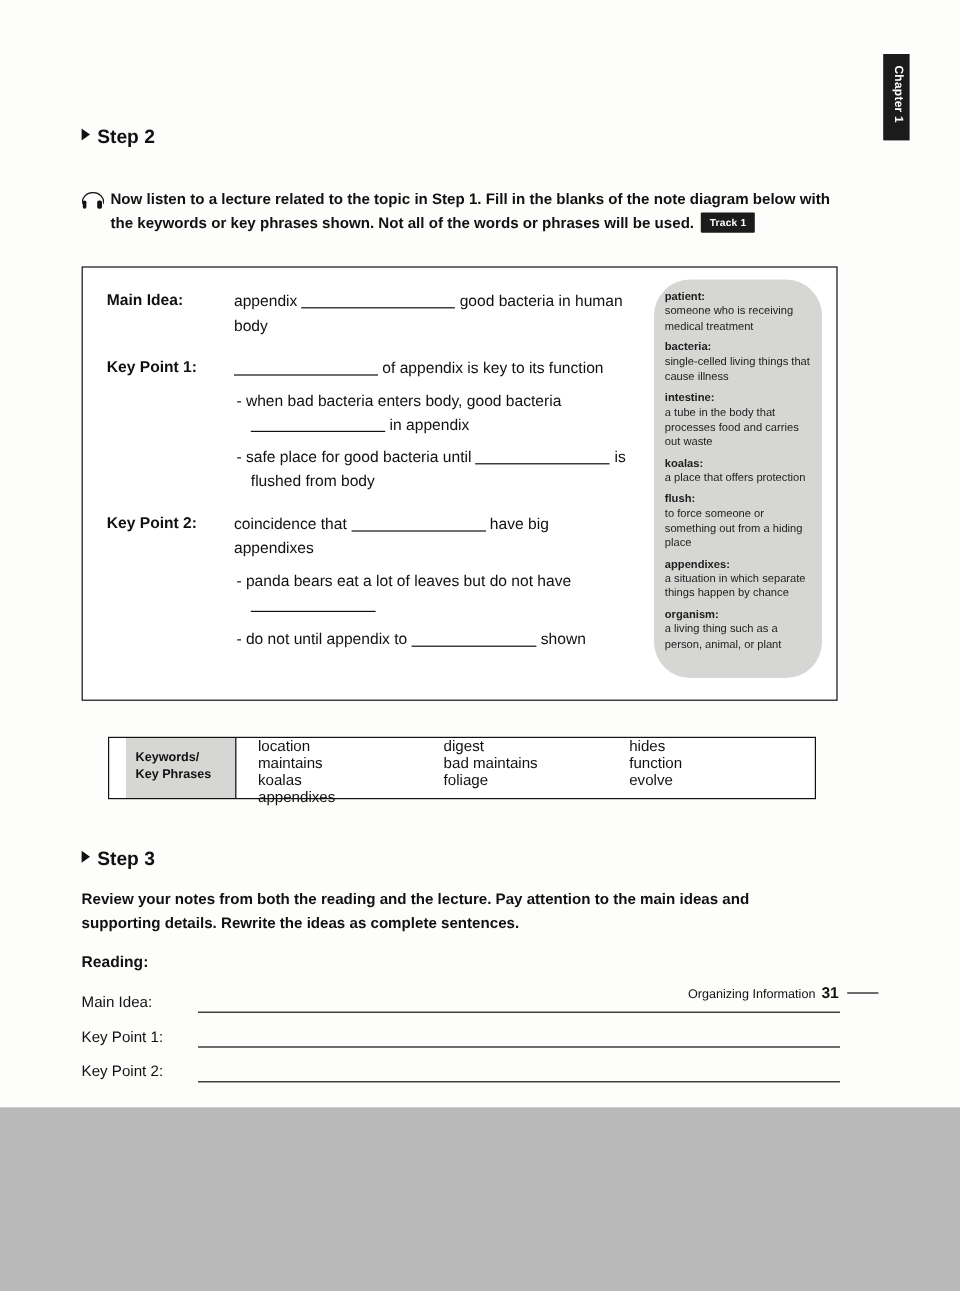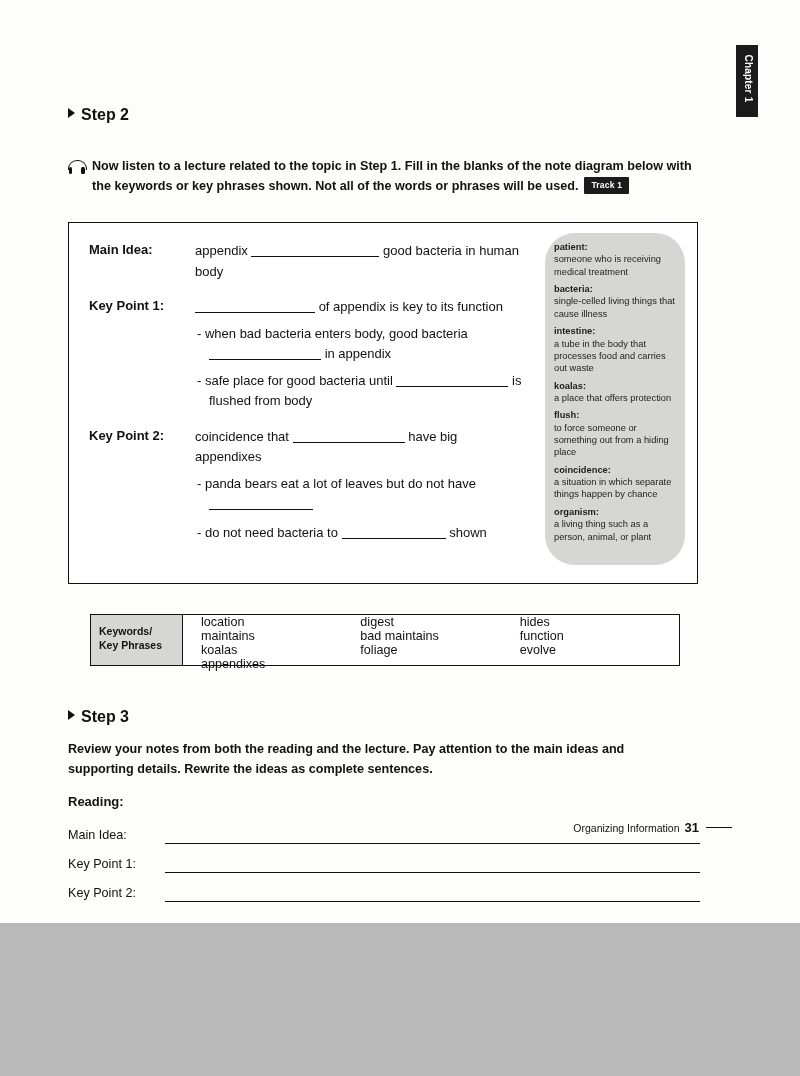--- a/index.html
+++ b/index.html
@@ -183,20 +183,21 @@
     width: 92px;
     flex: 0 0 92px;
     background: #d6d6d4;
     border-right: 1.4px solid #111;
     font-size: 10.5px;
     font-weight: bold;
     color: #111;
     padding: 9px 0 0 8px;
     box-sizing: border-box;
     line-height: 1.35;
+    margin-left: 14px;
   }
   .kw-grid {
     flex: 1 1 auto;
     display: grid;
     grid-template-columns: repeat(3, 1fr);
     grid-template-rows: repeat(2, 1fr);
     align-items: center;
     font-size: 12.6px;
     color: #111;
     padding-left: 18px;
@@ -306,21 +307,21 @@
         <div class="note-body">
           <span>coincidence that</span>
           <span class="blank" style="width:112px;"></span>
           <span>have big</span><br>
           <span>appendixes</span>
           <div class="sub" style="margin-top:6px;">
             <span>- panda bears eat a lot of leaves but do not have</span><br>
             <span style="display:inline-block;width:12px;"></span><span class="blank" style="width:104px;"></span>
           </div>
           <div class="sub" style="margin-top:8px;">
-            <span>- do not need bacteria to</span>
+            <span>- do not until appendix to</span>
             <span class="blank" style="width:104px;"></span>
             <span>shown</span>
           </div>
         </div>
       </div>
 
     </div>
 
     <div class="glossary">
       <div>
@@ -337,21 +338,21 @@
       </div>
       <div>
         <div class="gl-term">koalas:</div>
         <div class="gl-def">a place that offers protection</div>
       </div>
       <div>
         <div class="gl-term">flush:</div>
         <div class="gl-def">to force someone or something out from a hiding place</div>
       </div>
       <div>
-        <div class="gl-term">coincidence:</div>
+        <div class="gl-term">appendixes:</div>
         <div class="gl-def">a situation in which separate things happen by chance</div>
       </div>
       <div>
         <div class="gl-term">organism:</div>
         <div class="gl-def">a living thing such as a person, animal, or plant</div>
       </div>
     </div>
 
   </div>
 

